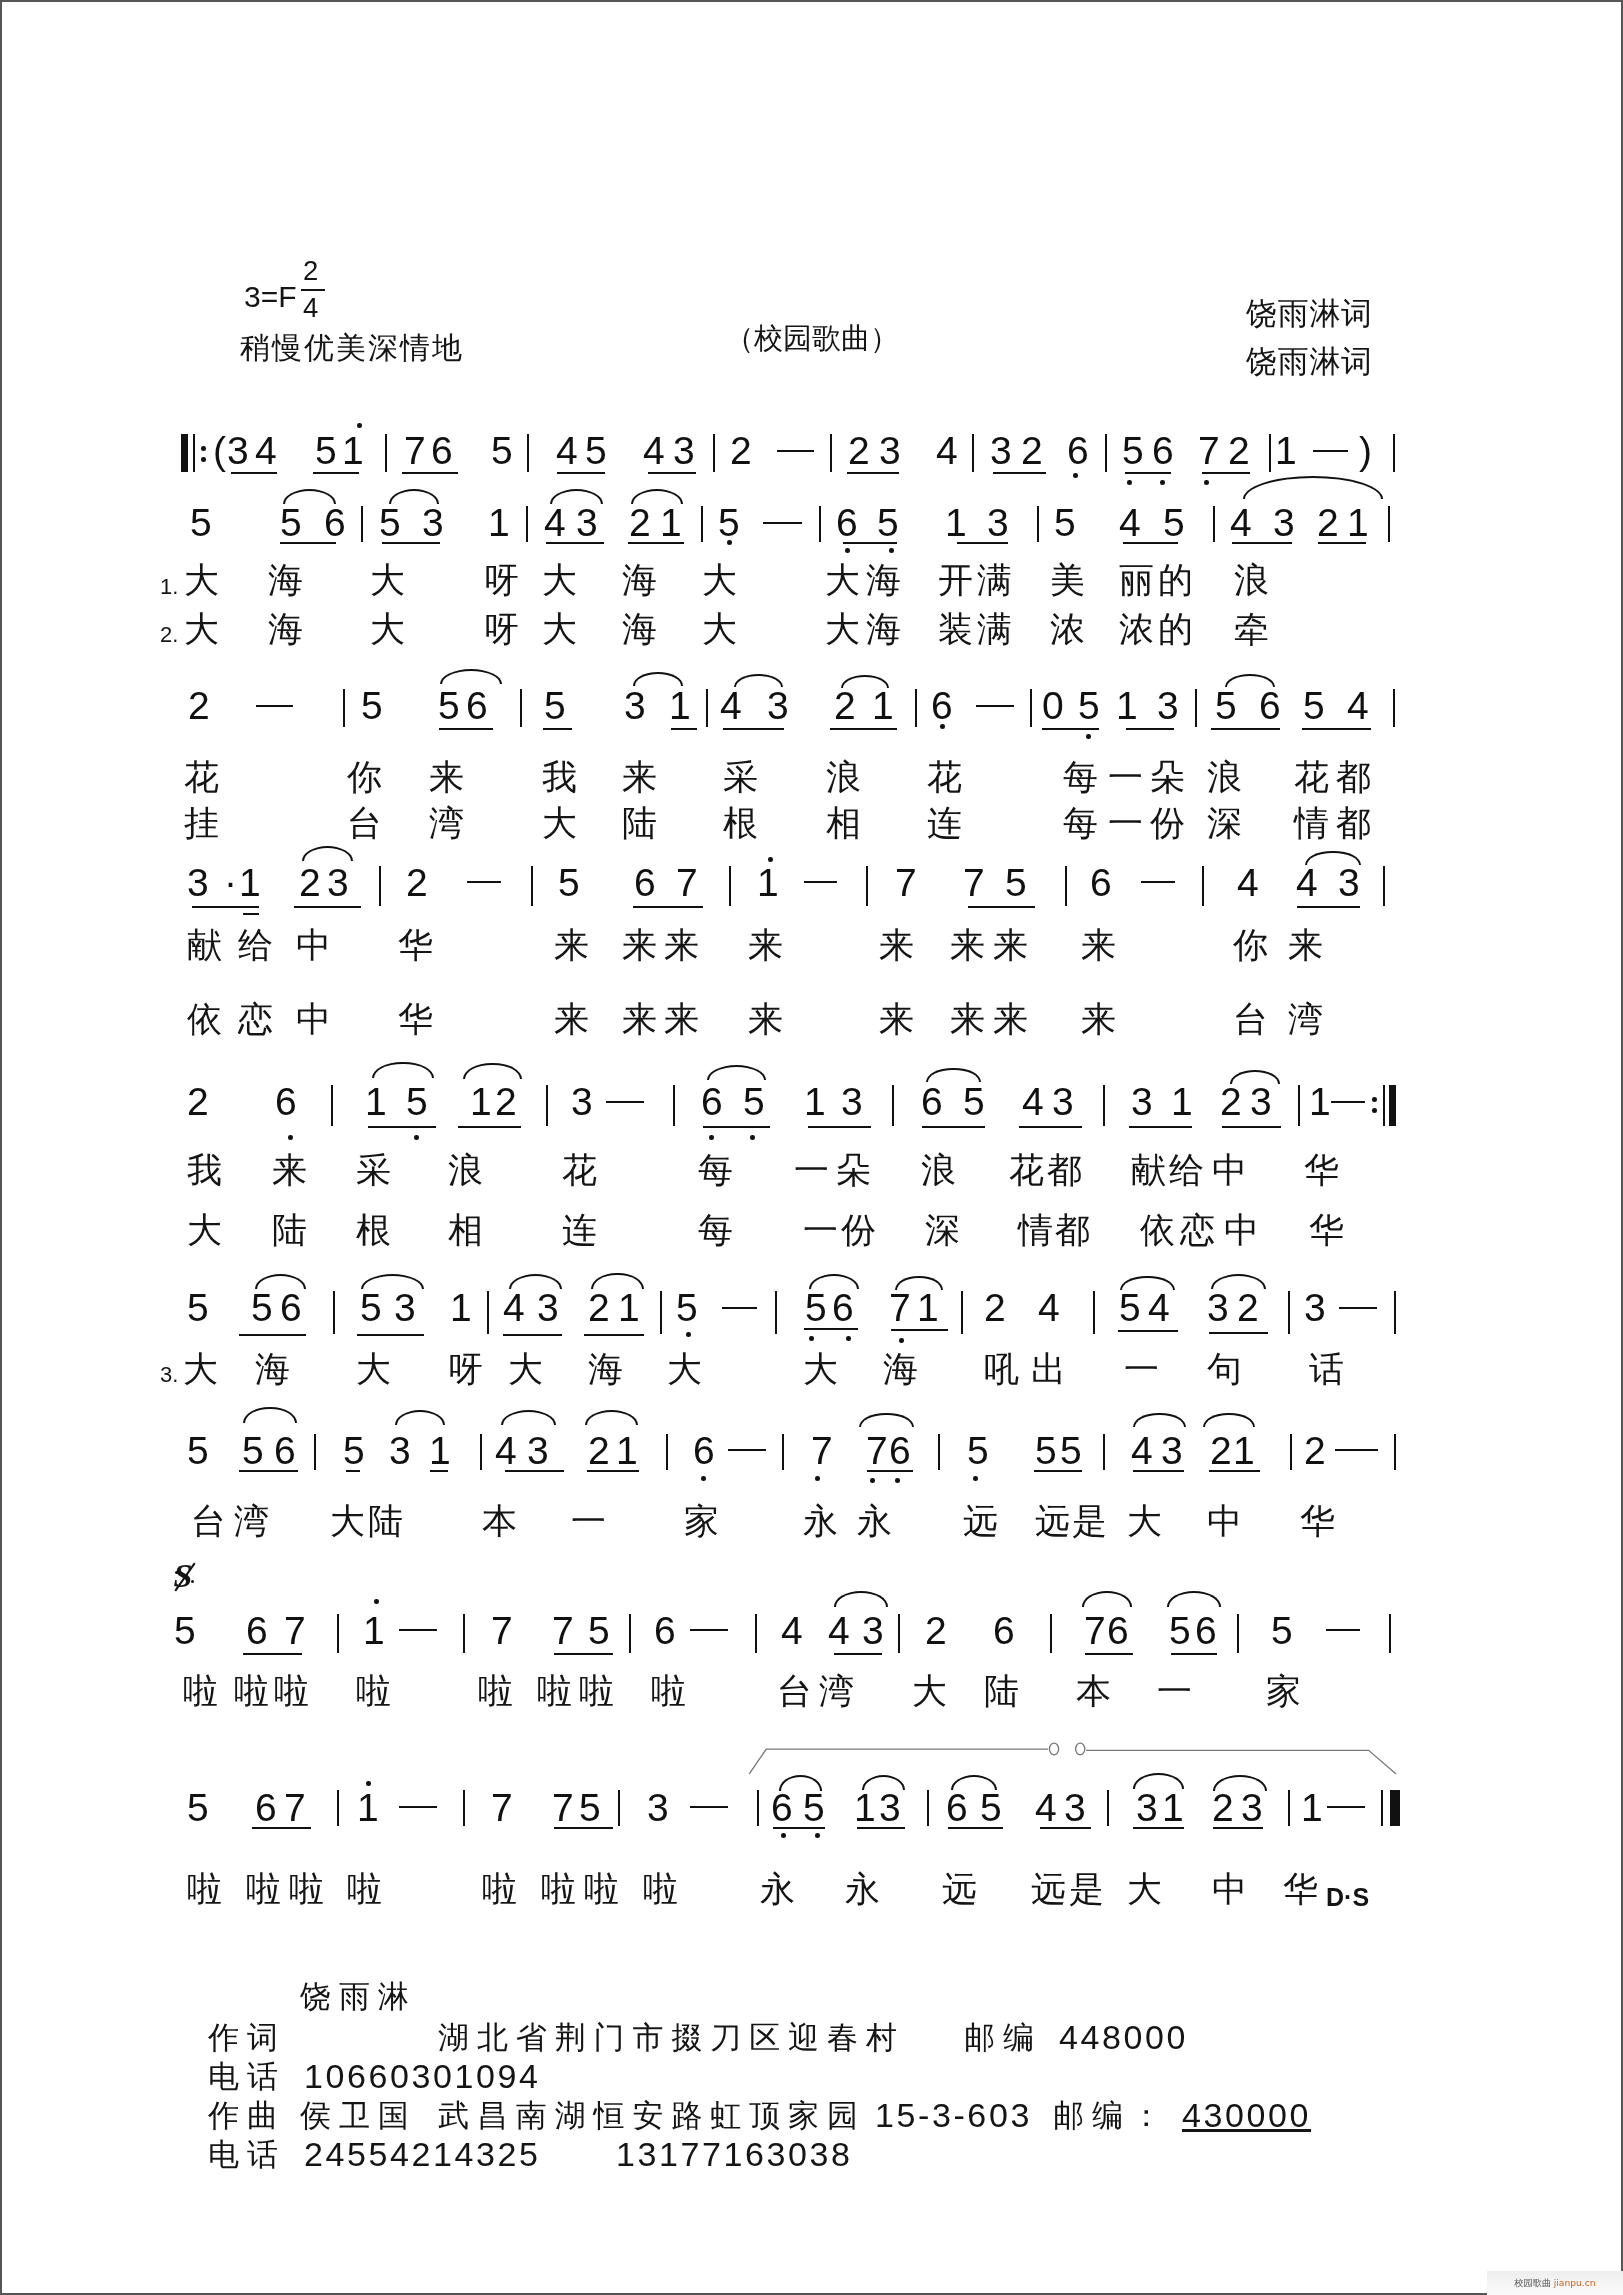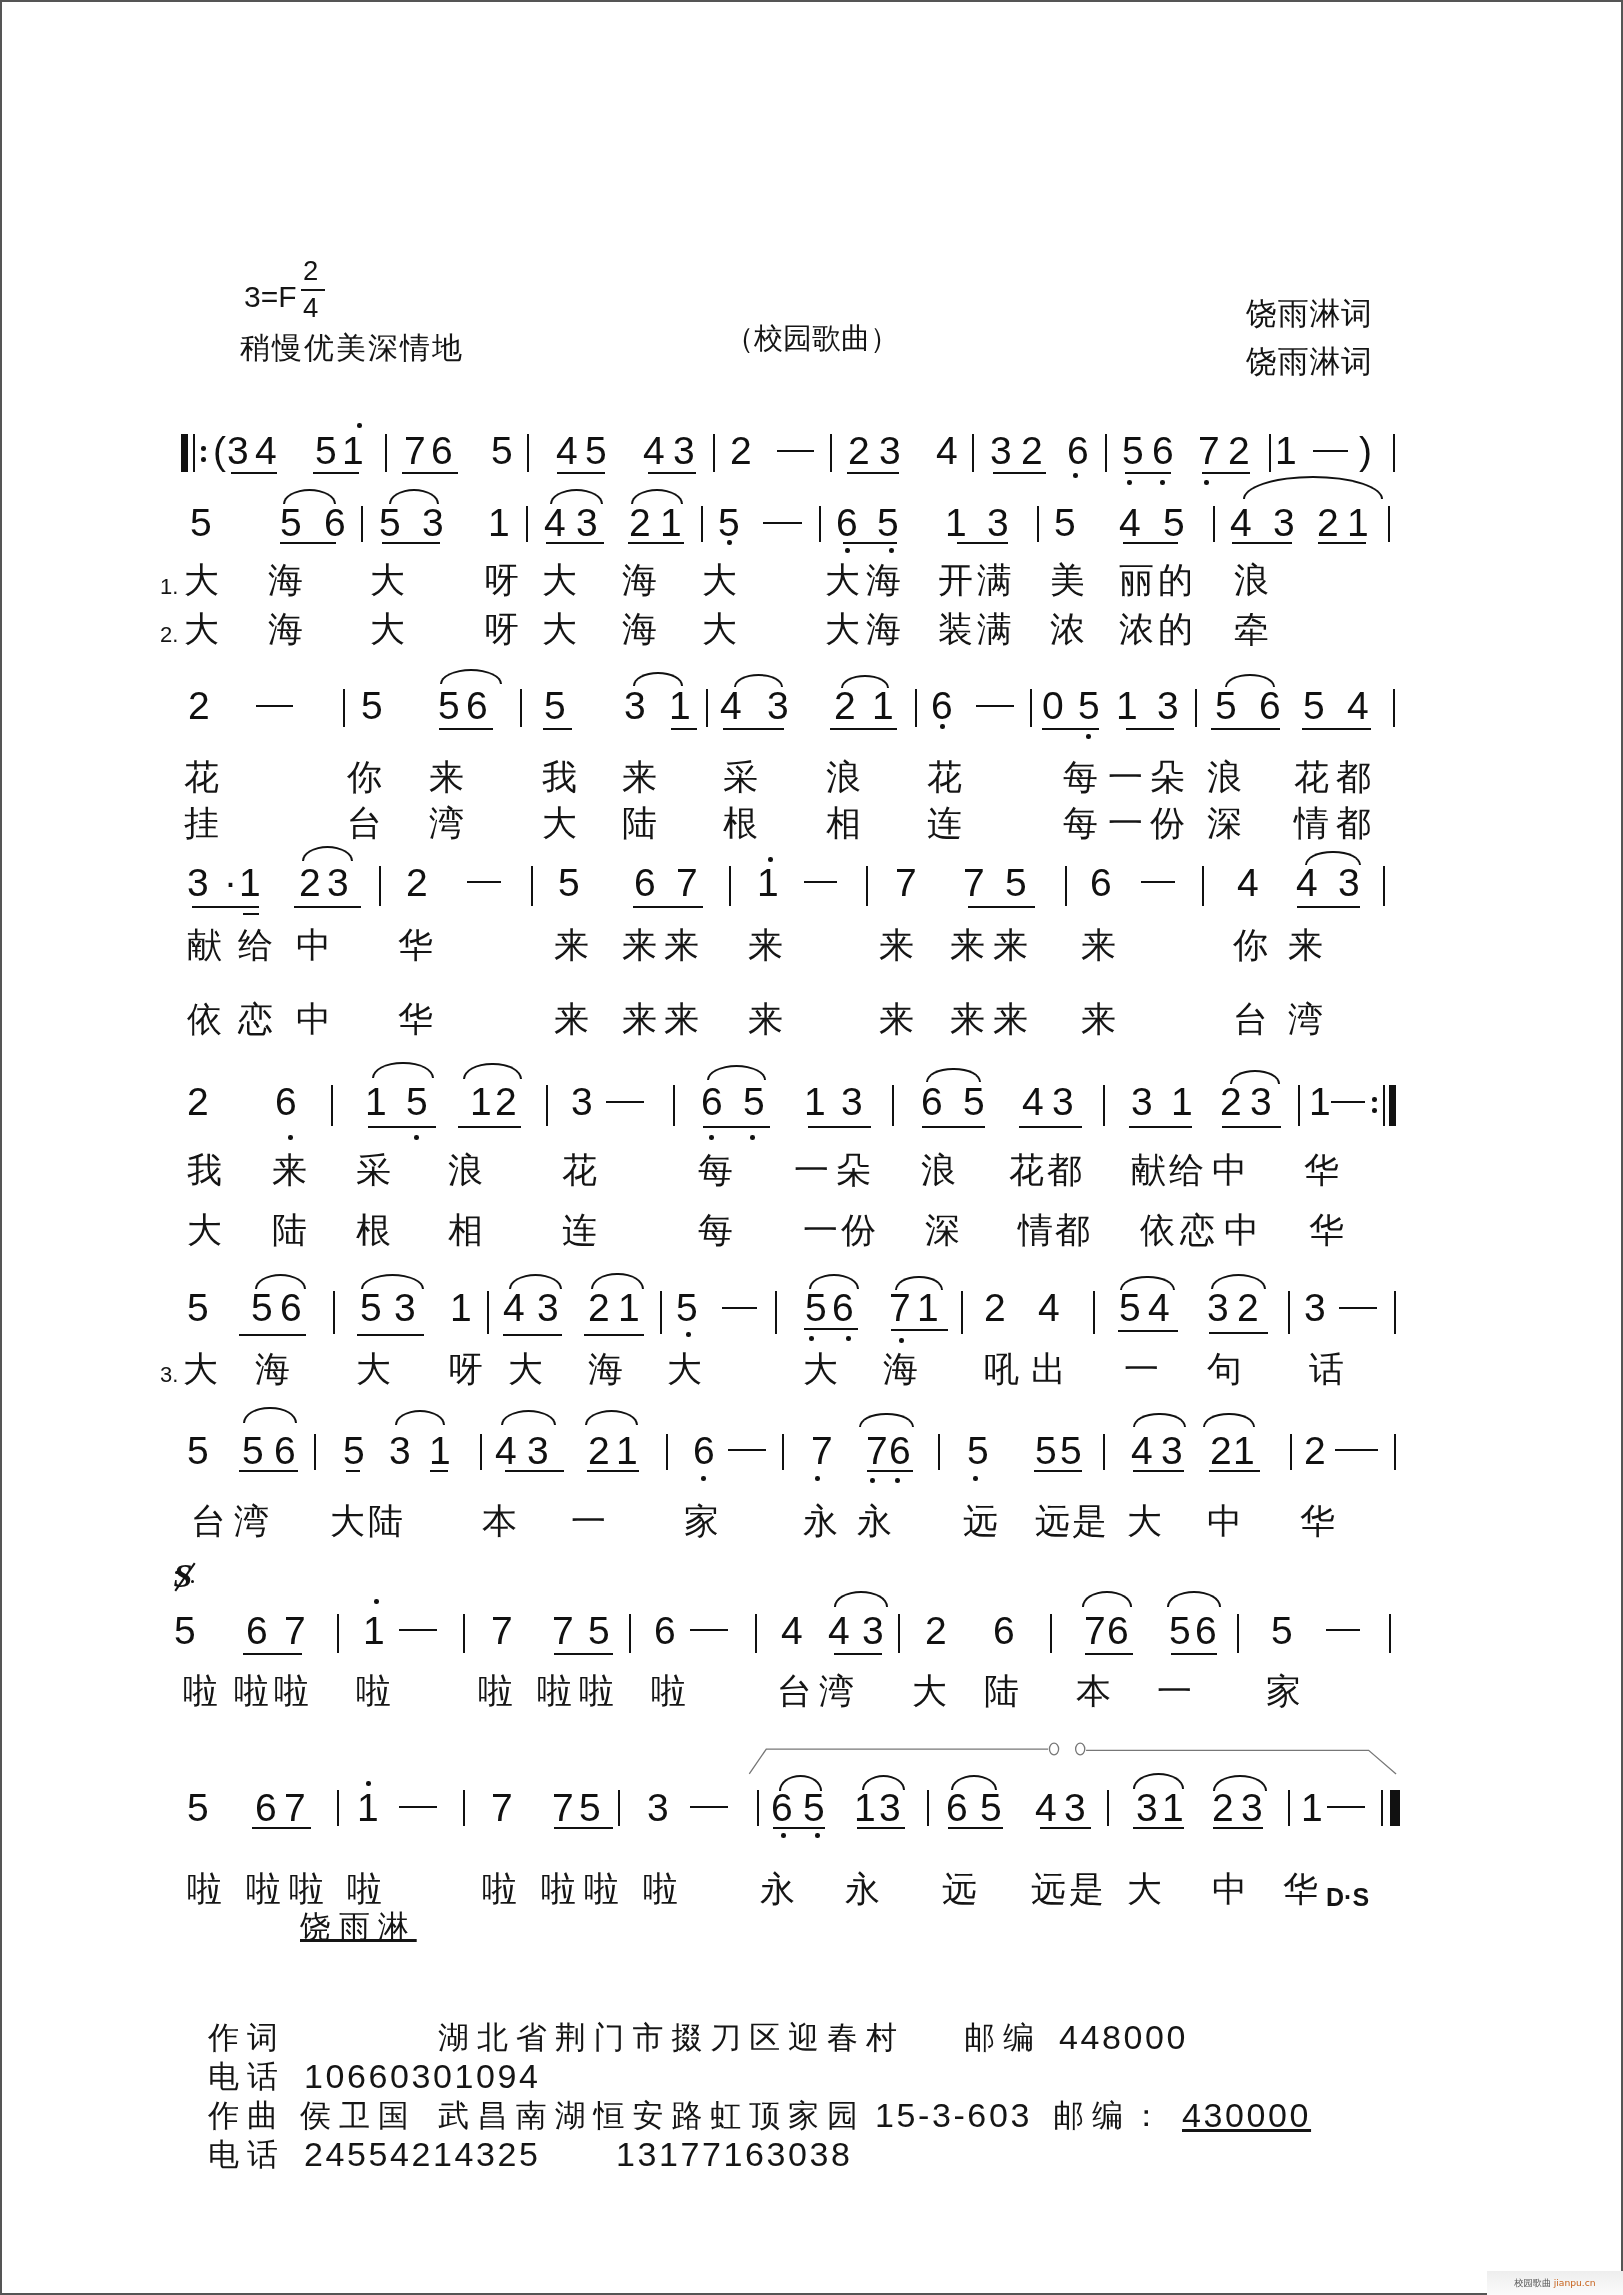--- a/index.html
+++ b/index.html
@@ -718,21 +718,21 @@
     <polyline points="5,50 31,12 462,12" fill="none" stroke="#777" stroke-width="2"></polyline>
     <ellipse cx="471" cy="12" rx="7" ry="9" fill="#fff" stroke="#777" stroke-width="2"></ellipse>
     <ellipse cx="511" cy="12" rx="7" ry="9" fill="#fff" stroke="#777" stroke-width="2"></ellipse>
     <polyline points="520,14 952,14 994,50" fill="none" stroke="#777" stroke-width="2"></polyline>
   </svg>
 
   <div class="ds">D·S</div>
 
   <div id="footer">
       <div class="foot cjk" style="left: 208px; top: 2021px;">作词</div>
-      <div class="foot cjk" style="left: 300px; top: 1910px; text-decoration: underline;">饶雨淋</div>
+      <div class="foot cjk" style="left: 300px; top: 1980px;">饶雨淋</div>
       <div class="foot cjk" style="left: 438px; top: 2021px;">湖北省荆门市掇刀区迎春村</div>
       <div class="foot cjk" style="left: 964px; top: 2021px;">邮编</div>
       <div class="foot num" style="left: 1059px; top: 2021px;">448000</div>
       <div class="foot cjk" style="left: 208px; top: 2060px;">电话</div>
       <div class="foot num" style="left: 304px; top: 2060px;">10660301094</div>
       <div class="foot cjk" style="left: 208px; top: 2099px;">作曲</div>
       <div class="foot cjk" style="left: 300px; top: 2099px;">侯卫国</div>
       <div class="foot cjk" style="left: 438px; top: 2099px;">武昌南湖恒安路虹顶家园</div>
       <div class="foot num" style="left: 875px; top: 2099px;">15-3-603</div>
       <div class="foot cjk" style="left: 1053px; top: 2099px;">邮编：</div>

